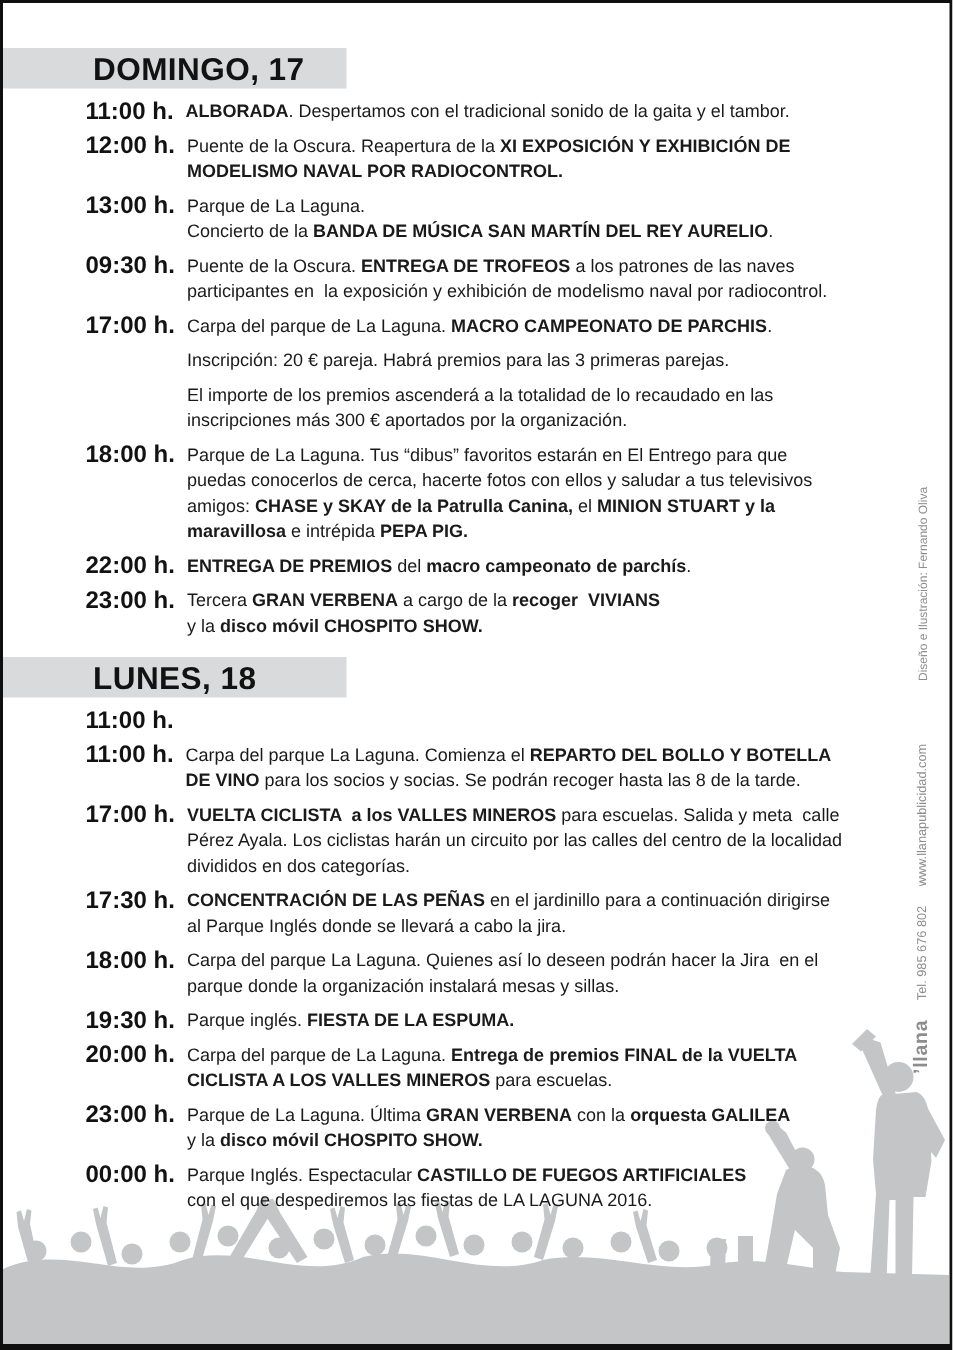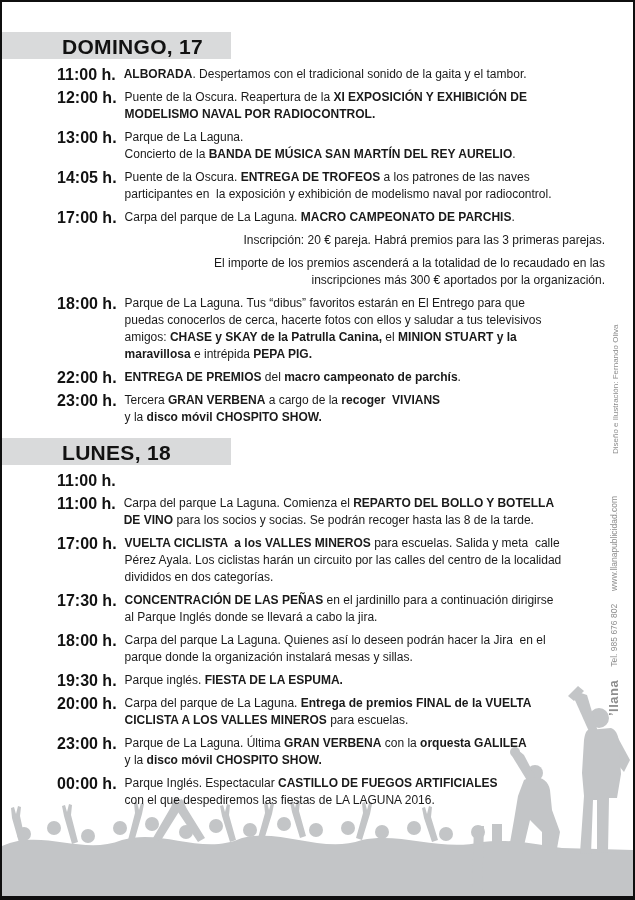--- a/index.html
+++ b/index.html
@@ -27,21 +27,21 @@
     padding-left:60px;white-space:nowrap;letter-spacing:.3px;
   }
   .events{margin-left:55px;width:548px;}
   .event{display:flex;margin-bottom:6px;}
   .event-time{
     flex:0 0 58px;font-size:16px;font-weight:700;
     line-height:17px;color:#121212;white-space:nowrap;
   }
   .event-desc{flex:1;min-width:0;margin-left:8px;font-size:12px;line-height:17px;}
   .event-desc p{margin:0;white-space:pre-wrap;}
-  .event-desc p + p{margin-top:6px;text-align:right;}
+  .event-desc p + p{margin-top:6px;}
   .event-desc .b{font-weight:700;margin-top:14px;}
 
   
   .side-credit{
     position:absolute;left:609px;top:452px;
     transform:rotate(-90deg);transform-origin:left top;
     font-size:8px;color:#8d8d8d;white-space:nowrap;z-index:4;
   }
   .side-brandline{
     position:absolute;left:604px;top:714px;
@@ -81,21 +81,21 @@
               </div>
             </div>
             <div class="event">
               <div class="event-time">13:00 h.</div>
               <div class="event-desc">
                 <p><span>Parque de La Laguna.
 Concierto de la </span><span class="b">BANDA DE MÚSICA SAN MARTÍN DEL REY AURELIO</span><span>.</span></p>
               </div>
             </div>
             <div class="event">
-              <div class="event-time">14:05 h.</div>
+              <div class="event-time">09:30 h.</div>
               <div class="event-desc">
                 <p><span>Puente de la Oscura. </span><span class="b">ENTREGA DE TROFEOS</span><span> a los patrones de las naves
 participantes en  la exposición y exhibición de modelismo naval por radiocontrol.</span></p>
               </div>
             </div>
             <div class="event">
               <div class="event-time">17:00 h.</div>
               <div class="event-desc">
                 <p><span>Carpa del parque de La Laguna. </span><span class="b">MACRO CAMPEONATO DE PARCHIS</span><span>.</span></p>
                 <p><span>Inscripción: 20 € pareja. Habrá premios para las 3 primeras parejas.</span></p>

